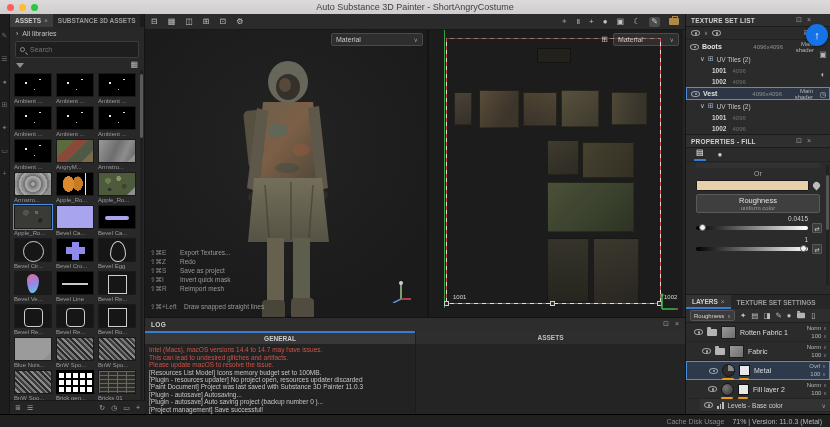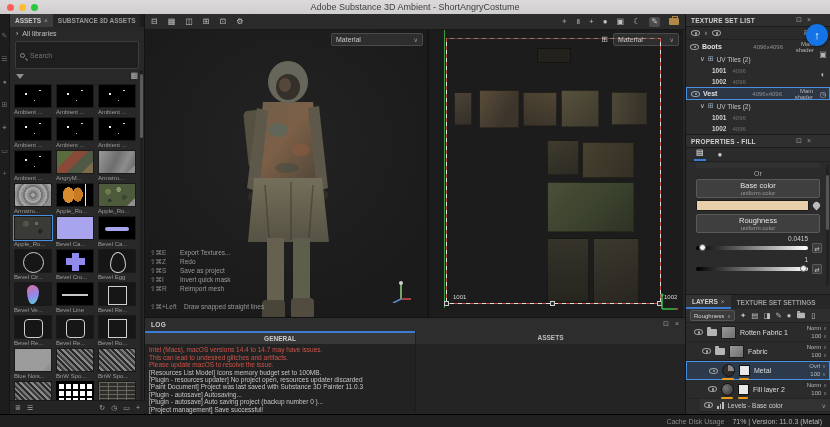--- a/index.html
+++ b/index.html
@@ -14,21 +14,21 @@
   
   .toolstrip{position:absolute;left:0;top:14px;width:10px;height:400px;background:#1d1d1d;border-right:1px solid #141414;display:flex;flex-direction:column;align-items:center;padding-top:18px;gap:16px;}
   .toolstrip span{font-size:7px;color:#6f6f6f;line-height:7px;}
   
   .assets{position:absolute;left:10px;top:14px;width:135px;height:400px;background:#282828;border-right:1px solid #141414;}
   .atabs{display:flex;height:13px;background:#1c1c1c;}
   .atab{font-size:6.5px;color:#c9c9c9;padding:0 5px;line-height:13px;background:#3d3d3d;white-space:nowrap;font-weight:bold;}
   .atab .x{color:#999;margin-left:3px;font-weight:normal;}
   .atab.inactive{background:#262626;color:#9a9a9a;}
   .acrumb{height:13px;display:flex;align-items:center;padding:0 6px;color:#c2c2c2;font-size:7px;gap:4px;}
-  .asearch{margin:1px 5px;height:28px;background:#1e1e1e;border:1px solid #3c3c3c;border-radius:2px;display:flex;align-items:center;padding:0 4px;gap:3px;}
+  .asearch{margin:1px 5px;height:17px;background:#1e1e1e;border:1px solid #3c3c3c;border-radius:2px;display:flex;align-items:center;padding:0 4px;gap:3px;}
   .mag{width:5px;height:5px;border:1px solid #8a8a8a;border-radius:50%;position:relative;flex:0 0 auto;}
   .mag::after{content:"";position:absolute;width:3px;height:1px;background:#8a8a8a;left:4px;top:5px;transform:rotate(45deg);}
   .asearch input{background:transparent;border:0;outline:0;color:#bbb;font-size:7px;width:100px;}
   .afilter{height:12px;display:flex;align-items:center;justify-content:space-between;padding:0 6px;}
   .funnel{width:0;height:0;border-left:4px solid transparent;border-right:4px solid transparent;border-top:5px solid #8f8f8f;}
   .agridicon{font-size:8px;color:#bdbdbd;line-height:8px;}
   .agrid{display:grid;grid-template-columns:repeat(3,1fr);gap:1px 3px;padding:2px 8px 0 4px;}
   .cell{width:39px;}
   .th{width:38px;height:24px;background:#000;position:relative;border:1px solid #1a1a1a;}
   .cell .lbl{font-size:6px;color:#9c9c9c;white-space:nowrap;overflow:hidden;max-width:38px;line-height:8px;}
@@ -189,21 +189,21 @@
 <body>
 
 <div id="root">
 
   <div class="titlebar">
     <div class="lights">
       <span class="light l-red"></span>
       <span class="light l-yellow"></span>
       <span class="light l-green"></span>
     </div>
-    <div class="tb-title">Adobe Substance 3D Ambient - ShortAngryCostume</div>
+    <div class="tb-title">Auto Substance 3D Painter - ShortAngryCostume</div>
   </div>
 
   <div class="toolstrip">
     <span>✎</span>
     <span>☰</span>
     <span>●</span>
     <span>⊞</span>
     <span>✦</span>
     <span>▭</span>
     <span>+</span>
@@ -599,24 +599,20 @@
           <span>⊡</span>
           <span>×</span>
         </span>
       </div>
       <div class="ptabs">
         <span class="ptab active">▤</span>
         <span class="ptab">●</span>
       </div>
       <div class="clip"></div>
       <div class="or">Or</div>
-      <div class="chbtn">
-        <div class="l1">Base color</div>
-        <div class="l2">uniform color</div>
-      </div>
       <div class="swrow">
         <div class="swatch" style="background:#e7d0aa;"></div>
         <div class="dropper"></div>
       </div>
       <div class="chbtn">
         <div class="l1">Roughness</div>
         <div class="l2">uniform color</div>
       </div>
       <div class="valrow">
           <span>0.0415</span>

